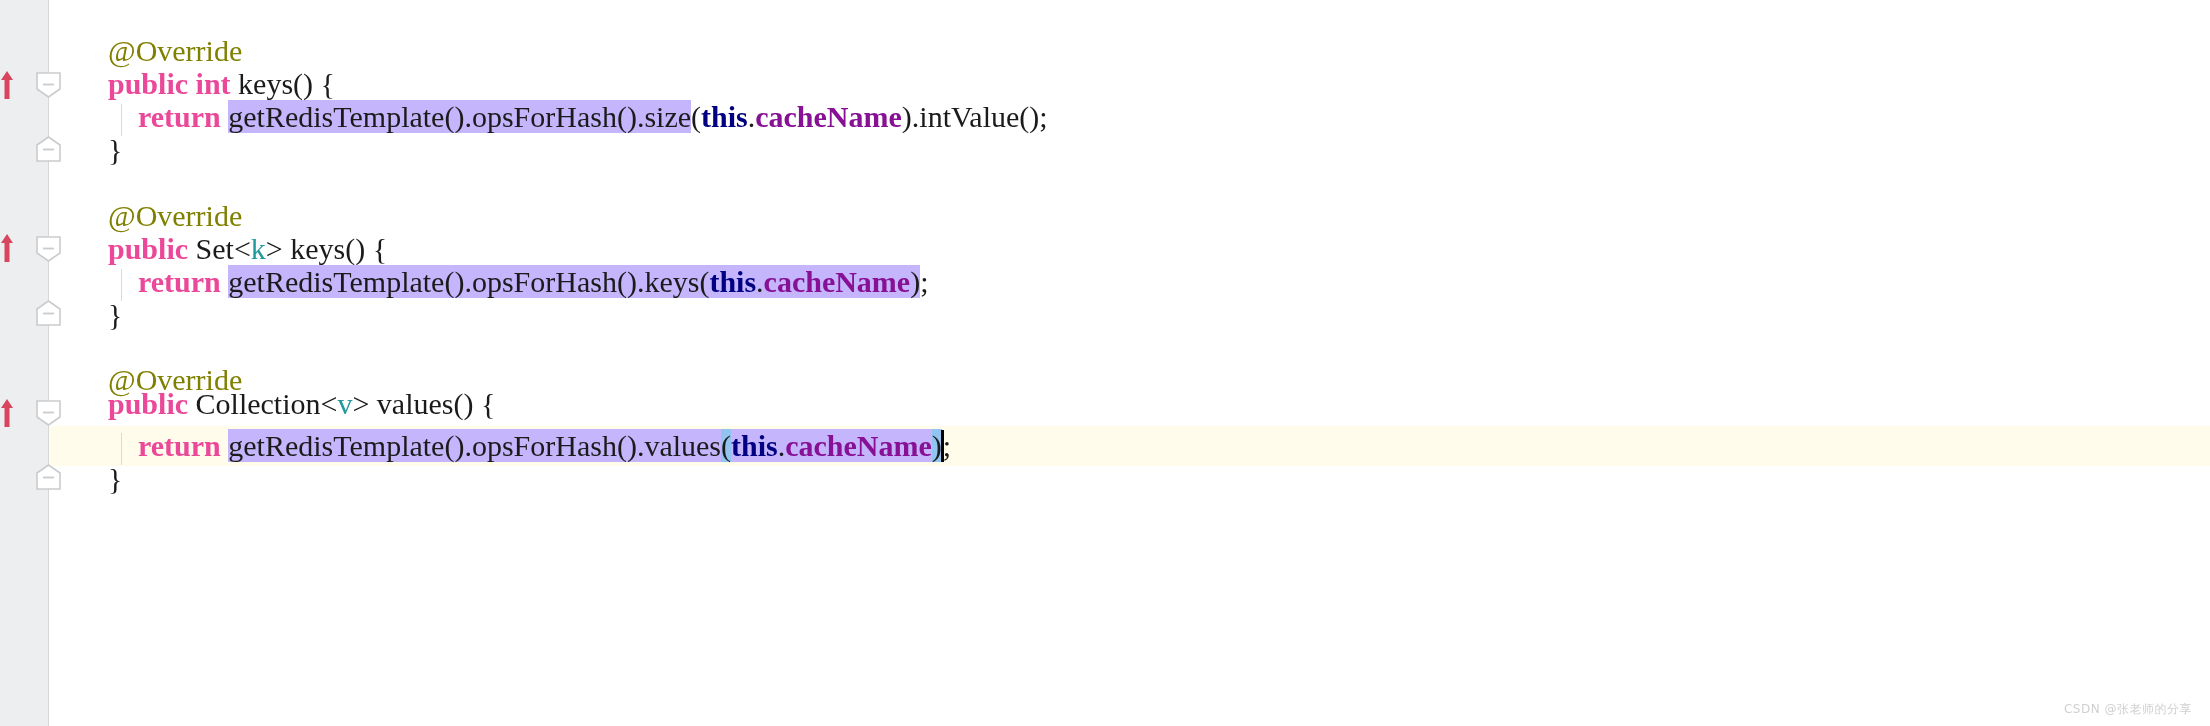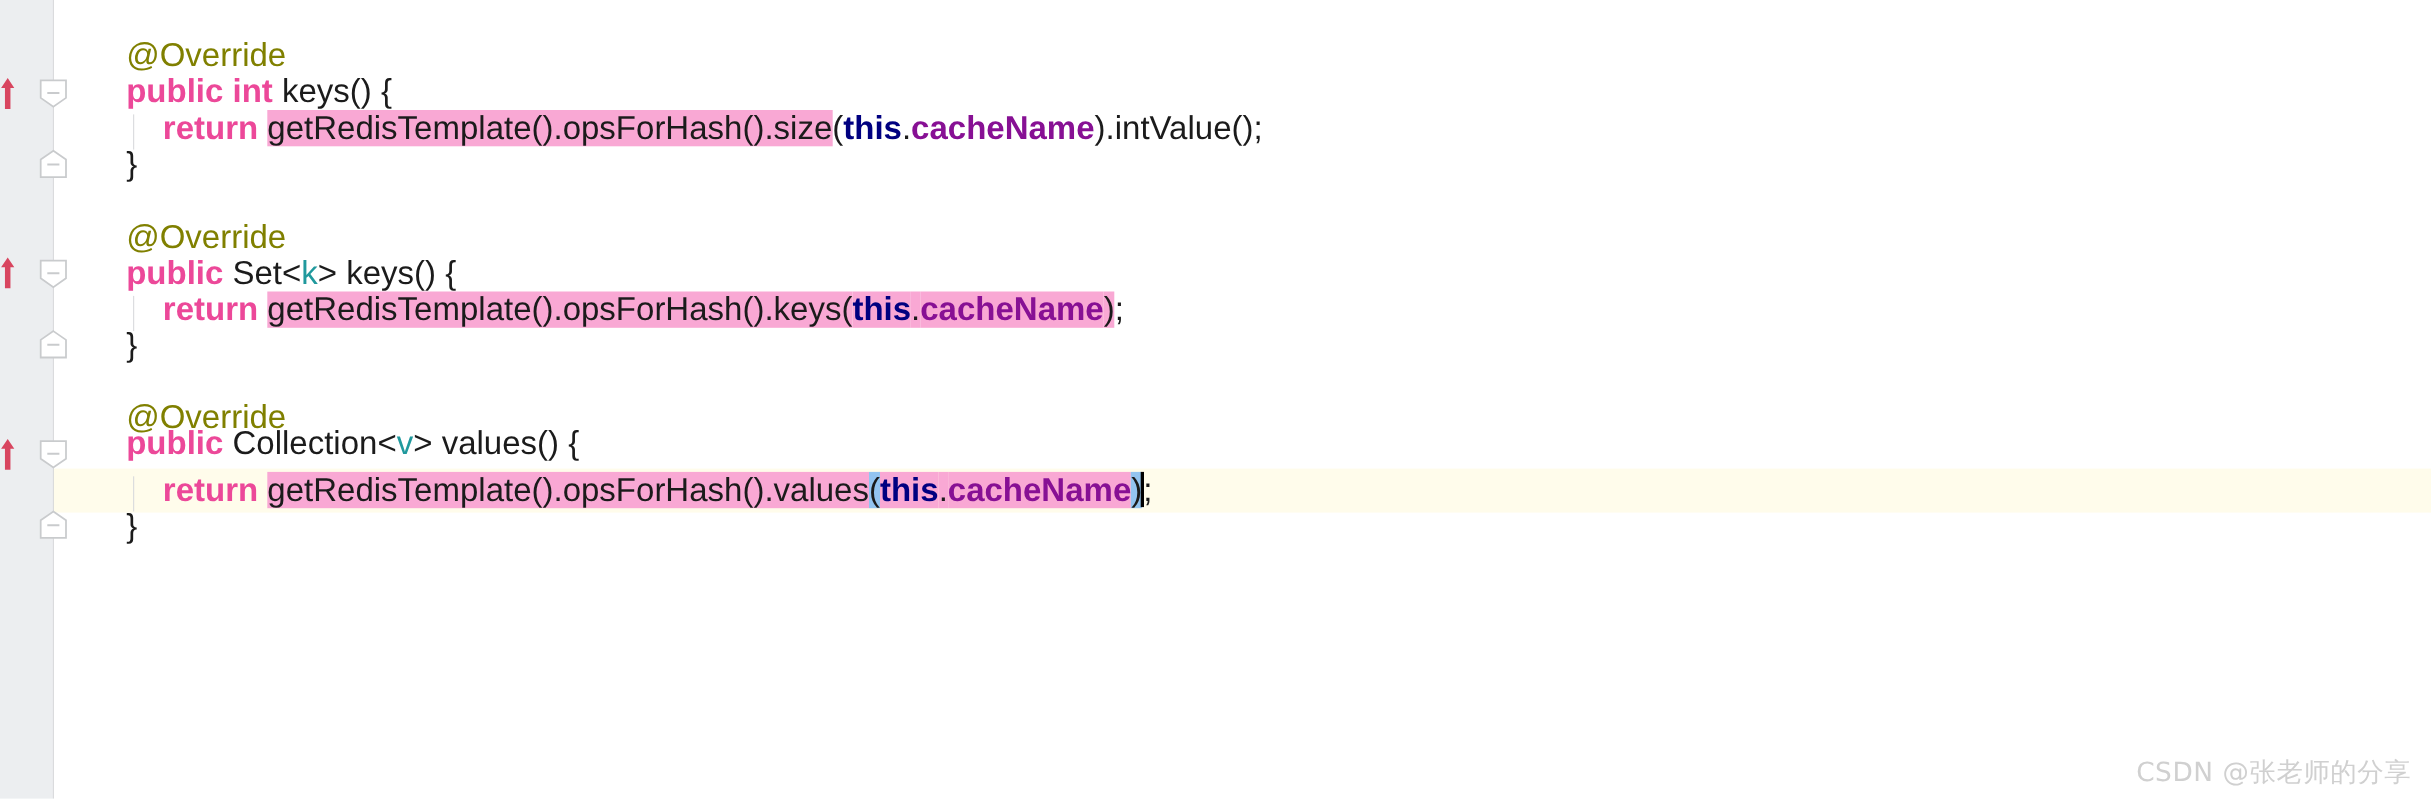--- a/index.html
+++ b/index.html
@@ -86,58 +86,58 @@
     position: absolute;
     width: 1px;
     background: #d9dadd;
     z-index: 2;
   }
 
   .line {
     position: absolute;
     left: 0;
     white-space: pre;
-    font-family: Liberation Sans, sans-serif;
+    font-family: Liberation Serif, serif;
     font-size: 30px;
     line-height: 40px;
     letter-spacing: 0px;
     color: #1b1b1b;
     z-index: 3;
   }
 
   
   .tok-anno      { color: #808000; }
   .tok-kw        { color: #ec4899; font-weight: bold; }
   .tok-plain     { color: #1b1b1b; }
   .tok-generic   { color: #20999d; }
   .tok-field     { color: #871094; font-weight: bold; }
   .tok-this      { color: #000080; font-weight: bold; }
 
   
-  .hl { background: #f9a8d4; }
+  .hl { background: #c4b5fd; }
   
   .brace { background: #93c4f0; }
 
   
   .caret {
     display: inline-block;
     width: 3px;
     height: 32px;
     background: #000000;
     vertical-align: -6px;
     margin: 0 -1px;
   }
 
   
   .watermark {
     position: absolute;
     right: 18px;
     bottom: 8px;
     font-family: "DejaVu Sans", "Liberation Sans", sans-serif;
-    font-size: 24px;
+    font-size: 12px;
     color: #d0d0d0;
     letter-spacing: 0.5px;
     white-space: nowrap;
     z-index: 9;
   }
 </style>
 </head>
 <body>
 
 <div id="editor">

